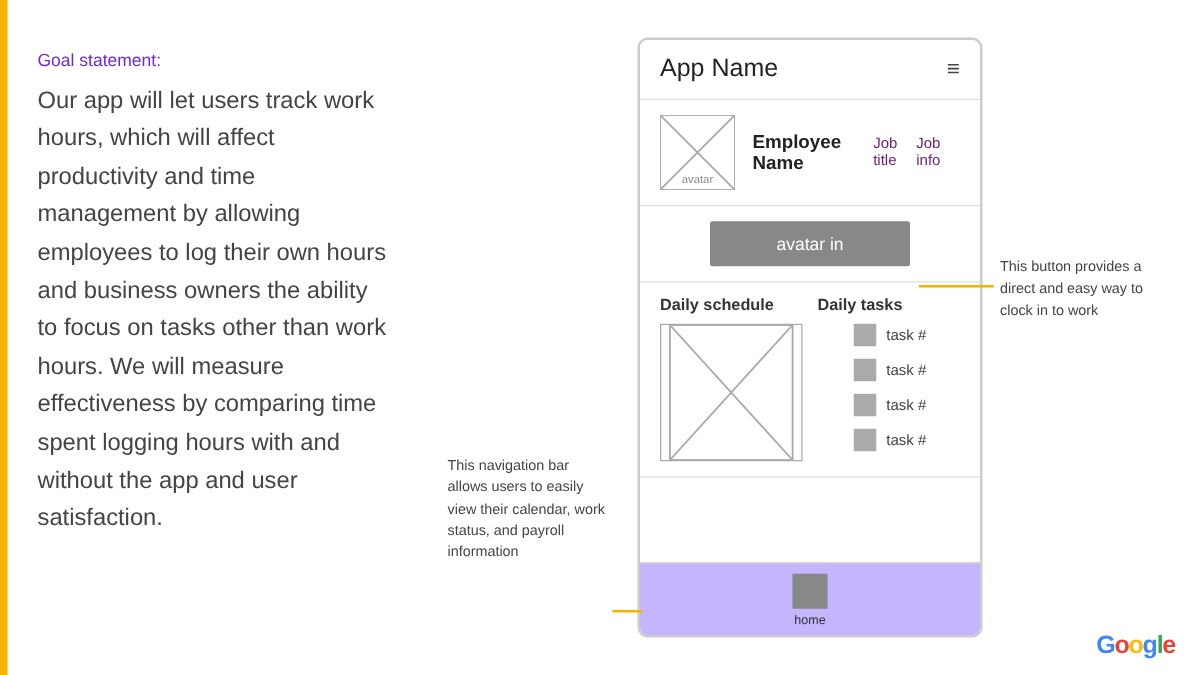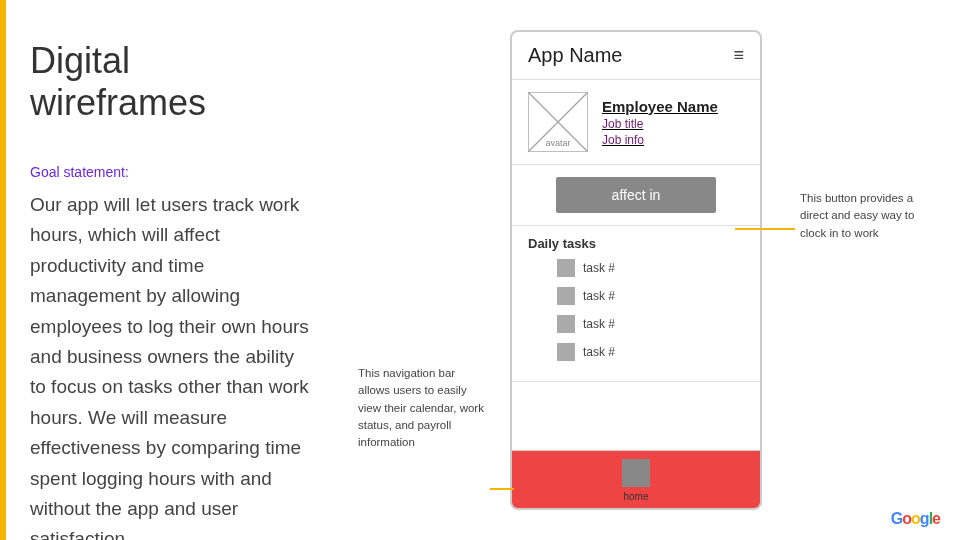--- a/index.html
+++ b/index.html
@@ -47,21 +47,21 @@
       font-size: 19px;
       color: #444;
       line-height: 1.6;
     }
 
     
     .phone-container {
       position: absolute;
       left: 510px;
       top: 30px;
-      width: 252px;
+      width: 276px;
       height: 480px;
       border: 2px solid #ccc;
       border-radius: 8px;
       background: #fff;
       overflow: hidden;
     }
 
     
     .app-header {
       display: flex;
@@ -94,22 +94,21 @@
 
     
     .avatar-svg {
       width: 60px;
       height: 60px;
       flex-shrink: 0;
     }
 
     .employee-info {
       display: flex;
-      flex-direction: column;
-      text-decoration: underline;
+      flex-direction: row;
     }
 
     .employee-name {
       font-size: 15px;
       font-weight: 600;
       color: #222;
     }
 
     .employee-job-title,
     .employee-job-info {
@@ -190,21 +189,21 @@
     }
 
     
     .bottom-nav {
       position: absolute;
       bottom: 0;
       left: 0;
       width: 100%;
       border-top: 1px solid #ccc;
       display: flex;
-      background: #ef4444;
+      background: #c4b5fd;
       text-align: center;
     }
 
     .nav-item {
       flex: 1;
       display: flex;
       flex-direction: column;
       align-items: center;
       padding: 8px 0 6px;
       cursor: pointer;
@@ -227,20 +226,21 @@
       position: absolute;
       right: 20px;
       top: 190px;
       width: 140px;
     }
 
     .callout-right-text {
       font-size: 11.5px;
       color: #444;
       line-height: 1.5;
+      margin-top: 16px;
     }
 
     .callout-line-right {
       position: absolute;
       right: 165px;
       top: 228px;
       width: 60px;
       height: 2px;
       background: #F4B400;
     }
@@ -265,37 +265,36 @@
       width: 24px;
       height: 2px;
       background: #F4B400;
     }
 
     
     .google-logo {
       position: absolute;
       bottom: 12px;
       right: 20px;
-      font-size: 16px;
+      font-size: 20px;
       font-weight: bold;
       letter-spacing: -1px;
     }
 
     .g-blue { color: #4285F4; }
     .g-red { color: #EA4335; }
     .g-yellow { color: #FBBC05; }
     .g-green { color: #34A853; }
   </style>
 </head>
 <body>
 
 <div class="accent-bar"></div>
 
 <div class="left-panel">
-  <h1 class="page-title">Digital wireframes</h1>
   <p class="goal-label">Goal statement:</p>
   <p class="goal-text">Our app will let users track work hours, which will affect productivity and time management by allowing employees to log their own hours and business owners the ability to focus on tasks other than work hours. We will measure effectiveness by comparing time spent logging hours with and without the app and user satisfaction.</p>
 </div>
 
 <div class="phone-container">
 
   <div class="app-header">
     <span class="app-name">App Name</span>
     <span class="hamburger-icon">≡</span>
   </div>
@@ -308,24 +307,34 @@
       <text x="30" y="54" text-anchor="middle" font-size="9" fill="#888">avatar</text>
     </svg>
     <div class="employee-info">
       <span class="employee-name">Employee Name</span>
       <span class="employee-job-title">Job title</span>
       <span class="employee-job-info">Job info</span>
     </div>
   </div>
 
   <div class="clock-in-section">
-    <button class="clock-in-btn">affect in</button>
+    <button class="clock-in-btn">avatar in</button>
   </div>
 
   <div class="schedule-tasks">
+    <div class="schedule-col">
+      <div class="col-title">Daily schedule</div>
+      <div class="schedule-placeholder">
+        <svg width="100%" height="100%" viewBox="0 0 100 110">
+          <rect x="0" y="0" width="100" height="110" fill="none" stroke="#aaa" stroke-width="1.5"></rect>
+          <line x1="0" y1="0" x2="100" y2="110" stroke="#aaa" stroke-width="1.5"></line>
+          <line x1="100" y1="0" x2="0" y2="110" stroke="#aaa" stroke-width="1.5"></line>
+        </svg>
+      </div>
+    </div>
     <div class="tasks-col">
       <div class="col-title">Daily tasks</div>
       <div>
         <div class="task-item">
           <div class="task-checkbox"></div>
           <span class="task-label">task #</span>
         </div>
         <div class="task-item">
           <div class="task-checkbox"></div>
           <span class="task-label">task #</span>

